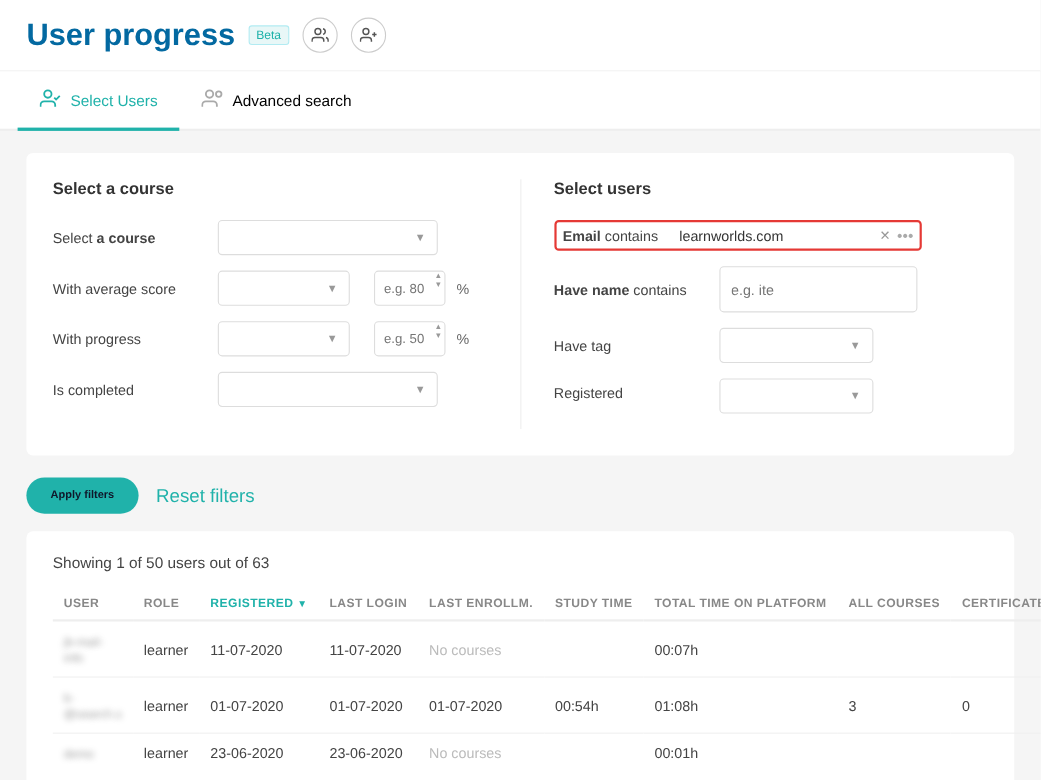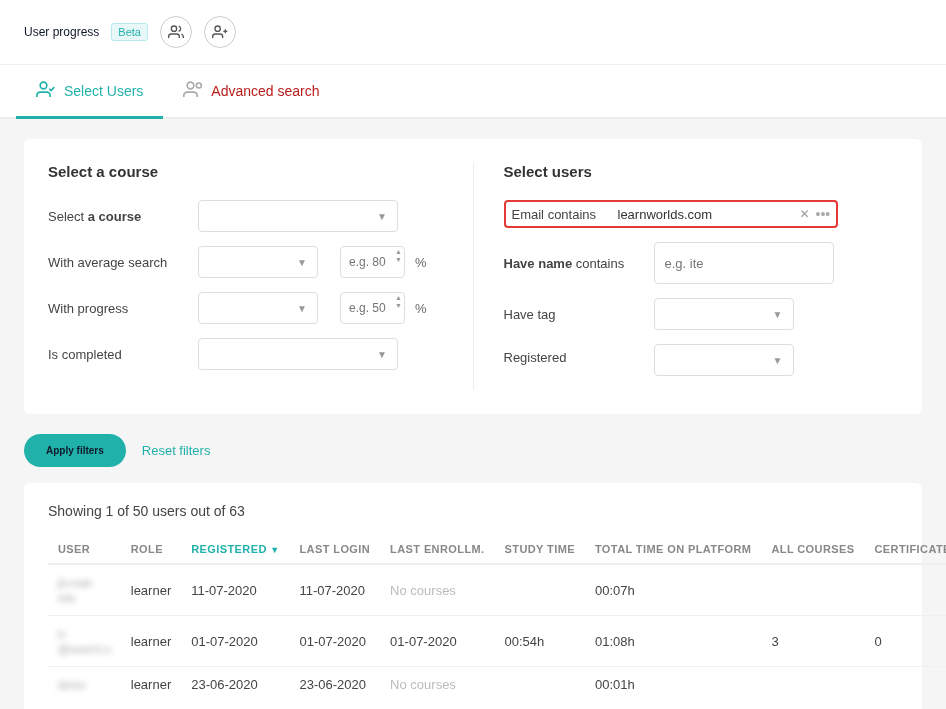--- a/index.html
+++ b/index.html
@@ -2,27 +2,27 @@
 <html><head>
   <meta charset="utf-8">
   <style>
     * { box-sizing: border-box; margin: 0; padding: 0; }
     body { font-family: -apple-system, BlinkMacSystemFont, 'Segoe UI', sans-serif; font-size: 13px; color: #333; background: #f5f5f5; }
     
     .app-container { background: #fff; min-height: 709px; width: 946px; }
     
     
     .header { padding: 16px 24px; display: flex; align-items: center; gap: 12px; border-bottom: 1px solid #eee; background: #fff; }
-    .header-title { font-size: 12px; font-weight: 400; color: #0f172a; }
+    .header-title { font-size: 28px; font-weight: 700; color: #0369a1; }
     .beta-badge { background: #e8f7f7; color: #2dc; font-size: 11px; padding: 2px 6px; border-radius: 3px; font-weight: 500; color: #20b2aa; border: 1px solid #b2ebf2; }
     .header-icon-btn { width: 32px; height: 32px; border: 1.5px solid #ccc; border-radius: 50%; display: flex; align-items: center; justify-content: center; cursor: pointer; background: #fff; color: #555; font-size: 14px; }
     
     
     .tabs { display: flex; background: #fff; border-bottom: 2px solid #eee; padding: 0 16px; }
-    .tab { display: flex; align-items: center; gap: 8px; padding: 14px 20px; cursor: pointer; font-size: 14px; color: #b91c1c; border-bottom: 3px solid transparent; margin-bottom: -2px; }
+    .tab { display: flex; align-items: center; gap: 8px; padding: 14px 20px; cursor: pointer; font-size: 14px; color: #000000; border-bottom: 3px solid transparent; margin-bottom: -2px; }
     .tab.active { color: #20b2aa; border-bottom-color: #20b2aa; font-weight: 500; }
     .tab-icon { font-size: 18px; }
     
     
     .content { padding: 20px 24px; background: #f5f5f5; }
     
     
     .filter-card { background: #fff; border-radius: 6px; padding: 24px; margin-bottom: 20px; }
     .filter-sections { display: flex; gap: 20px; }
     .filter-section { flex: 1; }
@@ -38,34 +38,34 @@
     .pct-label { color: #666; font-size: 13px; }
     
     .spin-input-wrap { position: relative; display: inline-block; padding-left: 12px; }
     .spin-input { border: 1px solid #ddd; border-radius: 4px; padding: 5px 18px 5px 8px; font-size: 12px; width: 65px; height: 32px; color: #aaa; }
     .spin-arrows { position: absolute; right: 3px; top: 2px; display: flex; flex-direction: column; gap: 1px; }
     .spin-arrow { font-size: 7px; color: #999; cursor: pointer; line-height: 1; }
     
     
     .email-filter-wrap { border: 2px solid #e53935; border-radius: 4px; padding: 4px 6px; display: flex; align-items: center; gap: 6px; background: #fff; }
     .email-contains-label { font-size: 13px; color: #444; white-space: nowrap; min-width: 100px; }
-    .email-contains-label strong { font-weight: 400; }
+    .email-contains-label strong { font-weight: 700; }
     .email-input { border: none; outline: none; font-size: 13px; flex: 1; color: #333; min-width: 120px; }
     .email-clear { color: #999; cursor: pointer; font-size: 12px; }
     .email-dots { color: #aaa; font-size: 14px; cursor: pointer; }
     
     .text-input { border: 1px solid #ddd; border-radius: 4px; padding: 20px 10px; font-size: 13px; width: 100%; height: 29px; color: #aaa; outline: none; }
     
     .divider { width: 1px; background: #eee; margin: 0 10px; }
     .registered-top { display: flex; align-items: center; gap: 10px; }
     
     
     .filter-actions { display: flex; align-items: center; gap: 16px; margin-top: 8px; }
     .btn-apply { background: #20b2aa; color: #0f172a; border: none; border-radius: 20px; padding: 11px 22px; font-size: 10px; font-weight: 600; cursor: pointer; }
-    .btn-reset { background: none; border: none; color: #20b2aa; font-size: 13px; cursor: pointer; }
+    .btn-reset { background: none; border: none; color: #20b2aa; font-size: 17px; cursor: pointer; }
     
     
     .results-section { background: #fff; border-radius: 6px; padding: 20px 24px; }
     .results-title { font-size: 14px; color: #444; margin-bottom: 16px; }
     
     
     table { width: 100%; border-collapse: collapse; }
     thead tr { border-bottom: 2px solid #eee; }
     th { font-size: 11px; font-weight: 700; color: #888; text-transform: uppercase; padding: 8px 10px; text-align: left; letter-spacing: 0.4px; white-space: nowrap; }
     th.sort-active { color: #20b2aa; }
@@ -135,21 +135,21 @@
 
           <div class="filter-row">
             <div class="filter-label">Select <strong>a course</strong></div>
             <div class="select-input wide">
               <span></span>
               <span class="chevron">▼</span>
             </div>
           </div>
 
           <div class="filter-row">
-            <div class="filter-label">With average search</div>
+            <div class="filter-label">With average score</div>
             <div class="select-input" style="min-width:120px;">
               <span></span>
               <span class="chevron">▼</span>
             </div>
             <div class="spin-input-wrap">
               <input class="spin-input" type="text" placeholder="e.g. 80" style="">
               <div class="spin-arrows">
                 <span class="spin-arrow">▲</span>
                 <span class="spin-arrow">▼</span>
               </div>

